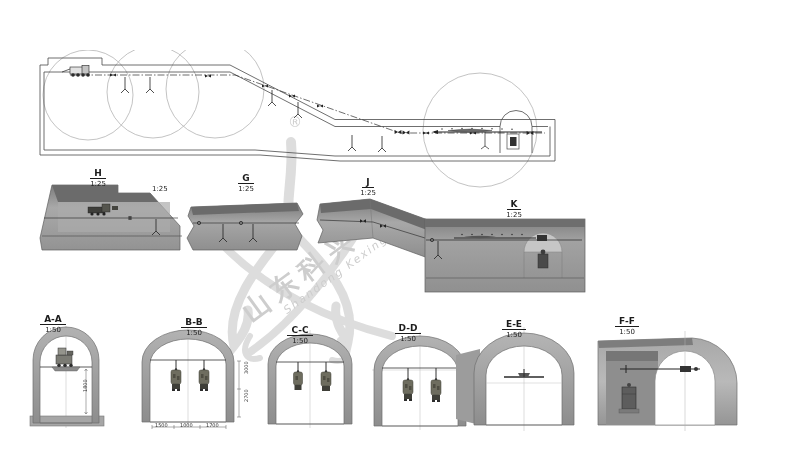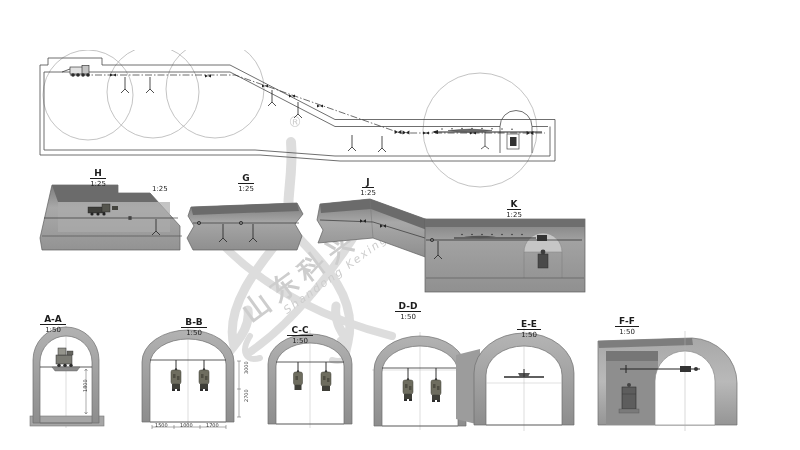--- a/index.html
+++ b/index.html
@@ -446,25 +446,25 @@
     <span class="sec-scale">1:50</span>
   </div>
   <div class="sec-label" style="left:175px;top:312px;width:38px">
     <span class="sec-name">B-B</span>
     <span class="sec-scale">1:50</span>
   </div>
   <div class="sec-label" style="left:281px;top:320px;width:38px">
     <span class="sec-name">C-C</span>
     <span class="sec-scale">1:50</span>
   </div>
-  <div class="sec-label" style="left:389px;top:296px;width:38px">
+  <div class="sec-label" style="left:389px;top:318px;width:38px">
     <span class="sec-name">D-D</span>
     <span class="sec-scale">1:50</span>
   </div>
-  <div class="sec-label" style="left:510px;top:314px;width:38px">
+  <div class="sec-label" style="left:495px;top:314px;width:38px">
     <span class="sec-name">E-E</span>
     <span class="sec-scale">1:50</span>
   </div>
   <div class="sec-label" style="left:608px;top:311px;width:38px">
     <span class="sec-name">F-F</span>
     <span class="sec-scale">1:50</span>
   </div>
 
 </div>
 

